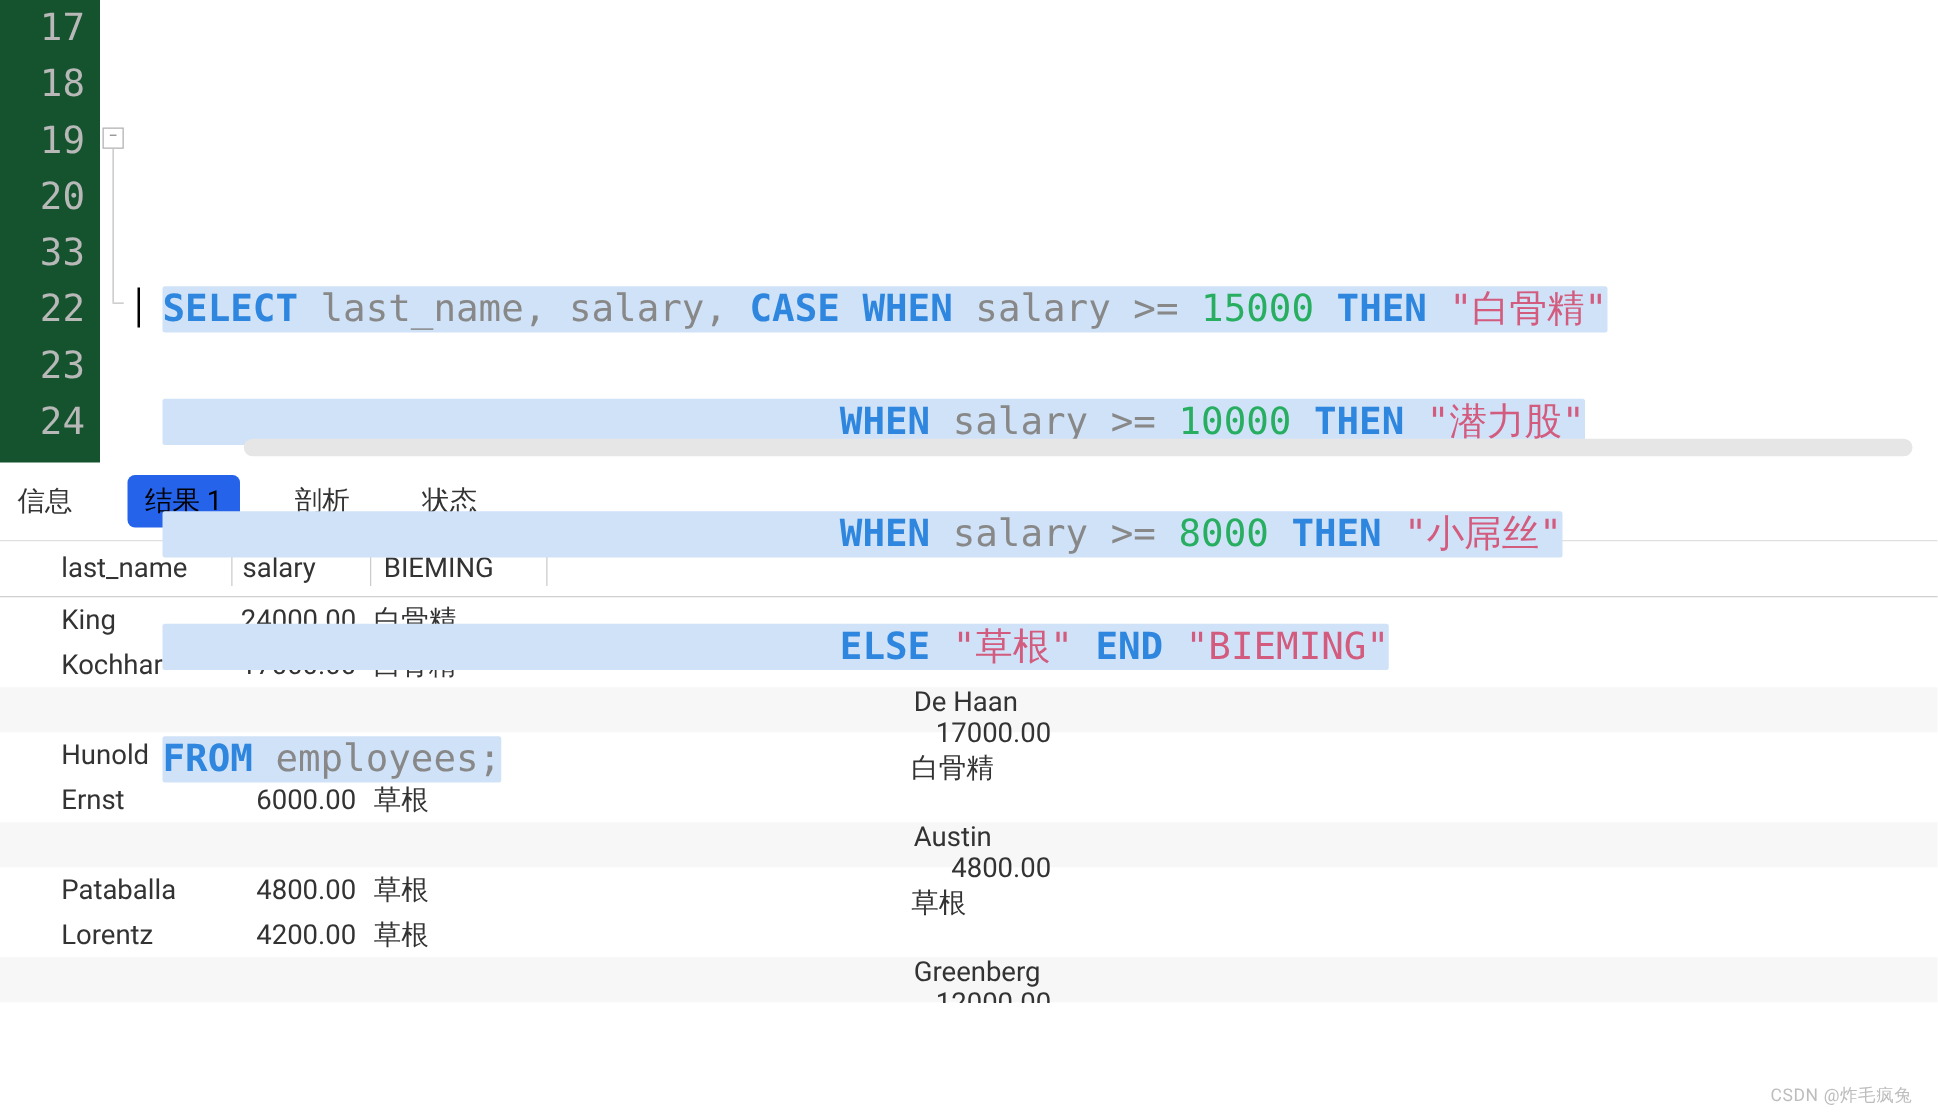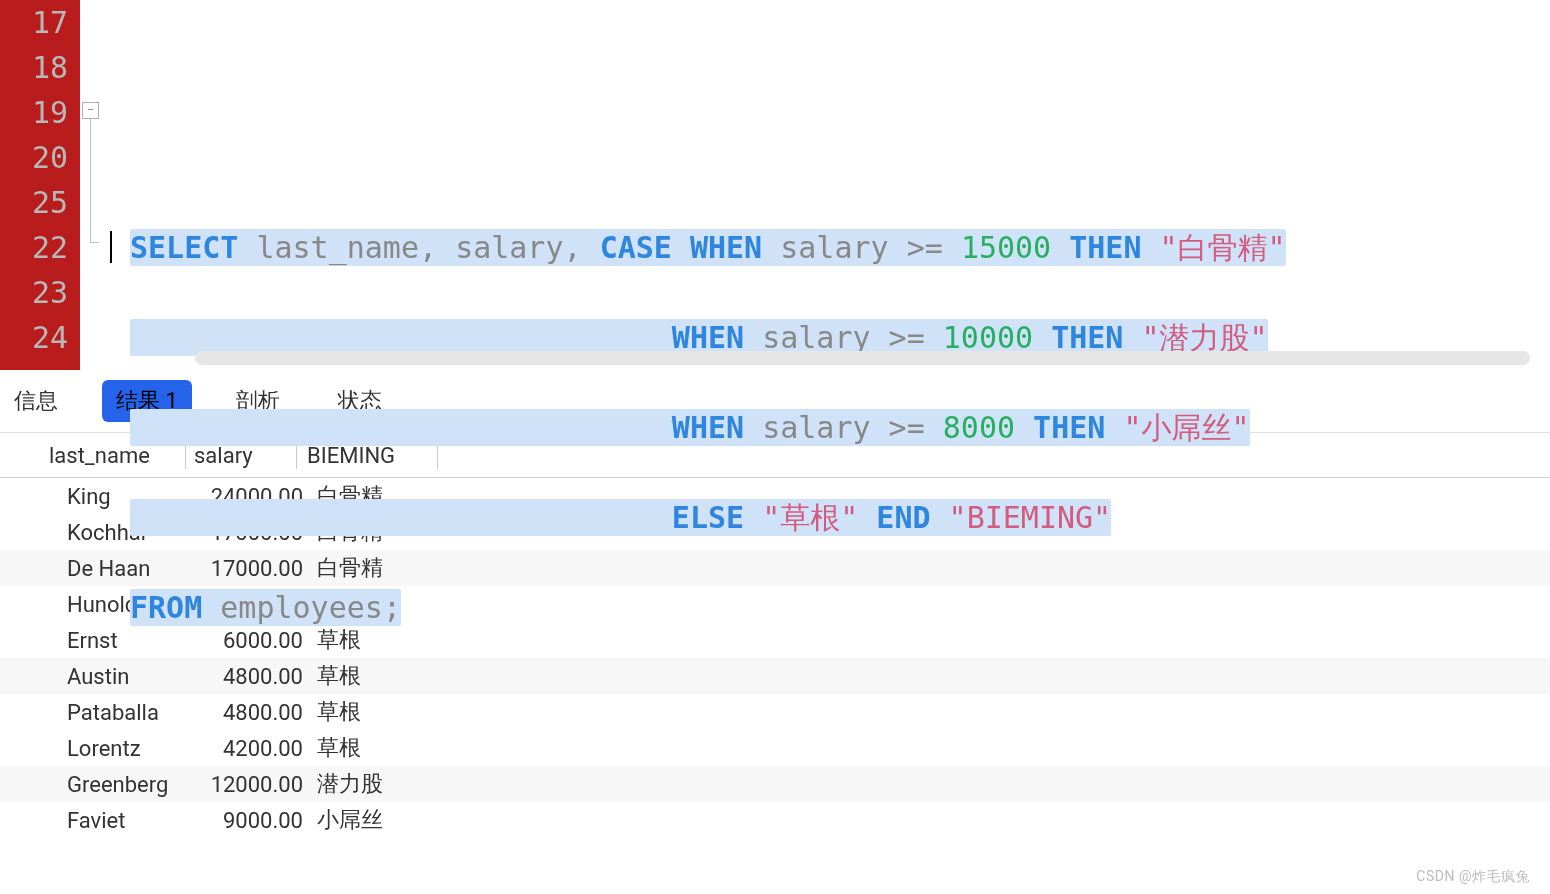--- a/index.html
+++ b/index.html
@@ -12,21 +12,21 @@
   color: #333;
 }
 .editor-area {
   display: flex;
   height: 370px;
   background: #fff;
   position: relative;
 }
 .gutter {
   width: 80px;
-  background: #b91c1c;
+  background: #14532d;
   padding-top: 0;
   text-align: right;
   font-family: "Menlo", "Monaco", monospace;
   font-size: 30px;
   color: #b8b8b8;
   line-height: 45px;
   user-select: none;
 }
 .gutter .ln { padding-right: 12px; }
 .fold-col {
@@ -125,25 +125,25 @@
   height: 45px;
   align-items: center;
 }
 .col-sep { width: 1px; height: 28px; background: #ccc; }
 .col-h1 { width: 140px; padding-left: 4px; }
 .col-h2 { width: 110px; padding-left: 8px; }
 .col-h3 { width: 140px; padding-left: 10px; }
 .results-body { font-size: 22px; }
 .row {
   display: flex;
-  padding-left: 63px;
+  padding-left: 45px;
   height: 36px;
   align-items: center;
 }
-.row.alt { background: #f7f7f7; }
+.row.alt { background: #f7f7f7; flex-direction: column; }
 .cell1 { width: 141px; padding-left: 4px; }
 .cell2 { width: 111px; text-align: right; padding-right: 12px; }
 .cell3 { width: 141px; padding-left: 2px; }
 
 .watermark {
   position: absolute;
   bottom: 8px;
   right: 20px;
   font-size: 14px;
   color: #bdbdbd;
@@ -162,21 +162,21 @@
 </style>
 </head>
 <body>
 
 <div class="editor-area">
   <div class="gutter">
     <div class="ln">17</div>
     <div class="ln">18</div>
     <div class="ln">19</div>
     <div class="ln">20</div>
-    <div class="ln">25</div>
+    <div class="ln">33</div>
     <div class="ln">22</div>
     <div class="ln">23</div>
     <div class="ln">24</div>
   </div>
   <div class="fold-col">
     <div class="fold-box">−</div>
     <div class="fold-line"></div>
     <div class="fold-end"></div>
   </div>
   <div class="code">
@@ -247,21 +247,16 @@
     <div class="row">
       <div class="cell1">Lorentz</div>
       <div class="cell2">4200.00</div>
       <div class="cell3">草根</div>
     </div>
     <div class="row alt">
       <div class="cell1">Greenberg</div>
       <div class="cell2">12000.00</div>
       <div class="cell3">潜力股</div>
     </div>
-    <div class="row">
-      <div class="cell1">Faviet</div>
-      <div class="cell2">9000.00</div>
-      <div class="cell3">小屌丝</div>
-    </div>
   </div>
 </div>
 
 <div class="watermark">CSDN @炸毛疯兔</div>
 
 </body></html>

